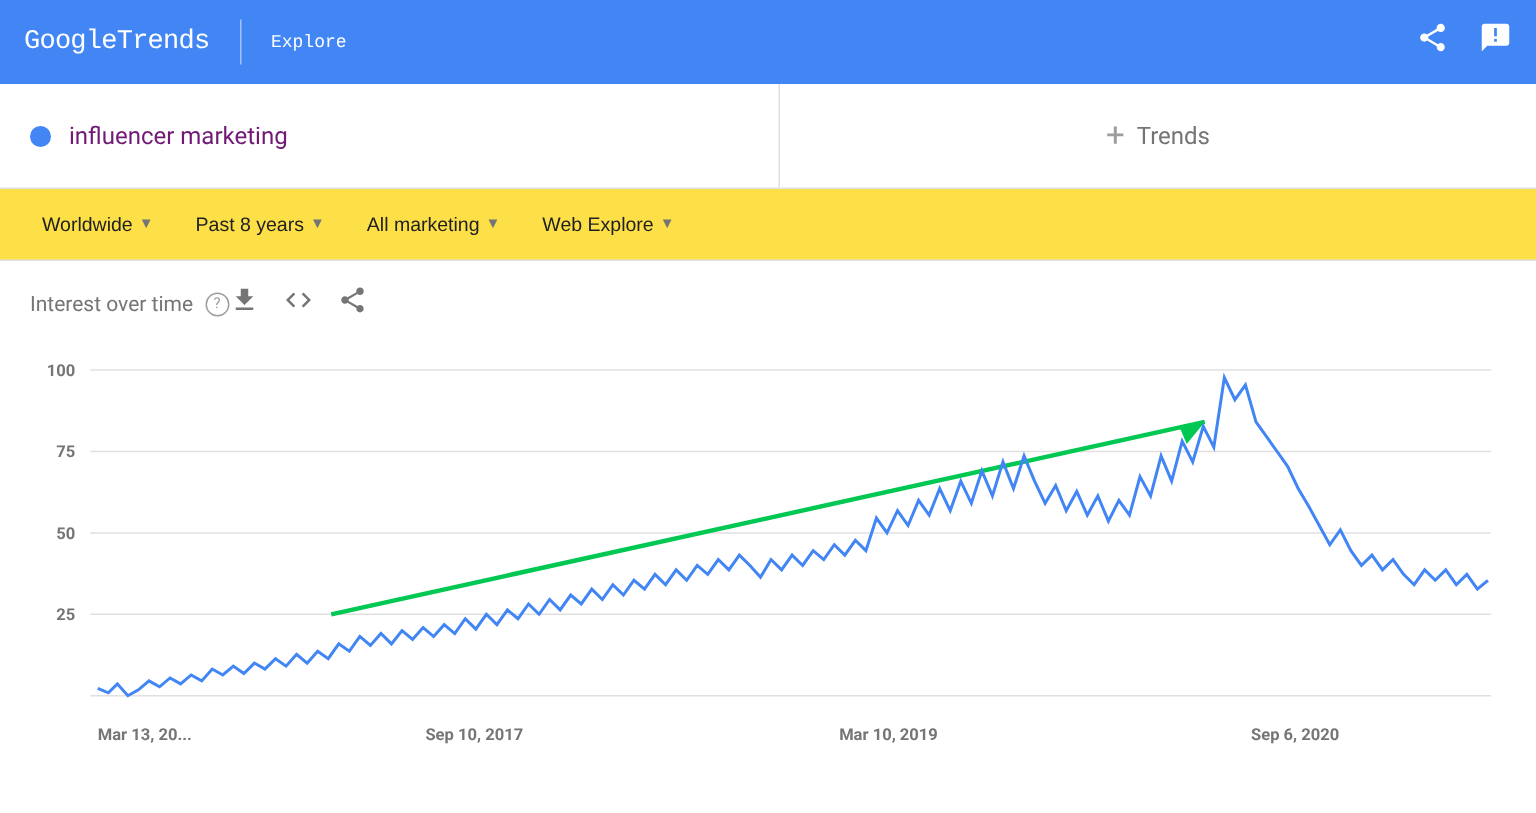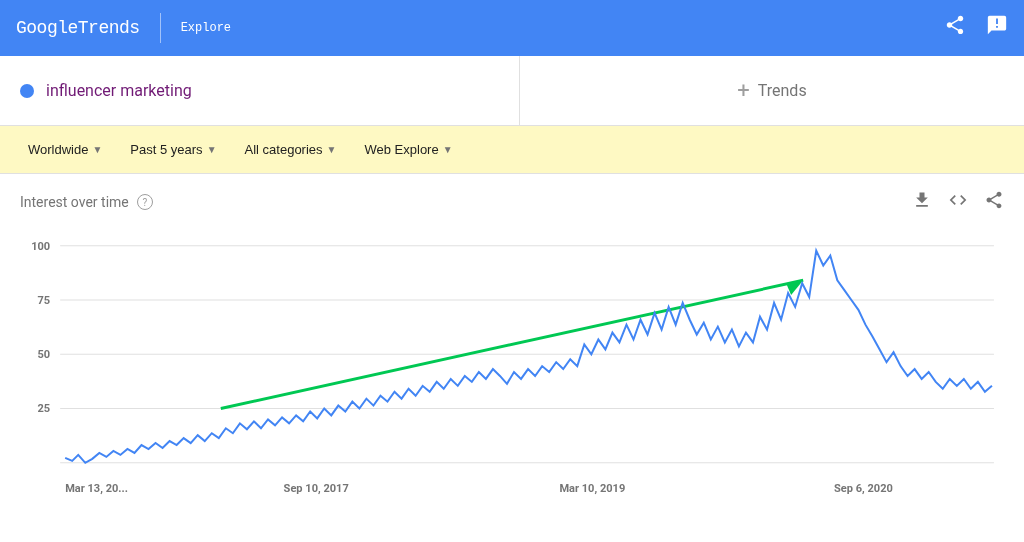--- a/index.html
+++ b/index.html
@@ -97,21 +97,21 @@
     }
 
     
     .filter-bar {
       height: 48px;
       display: flex;
       align-items: center;
       padding: 0 16px;
       gap: 4px;
       border-bottom: 1px solid #e0e0e0;
-      background: #fef9c3;
+      background: #fde047;
     }
     .filter-btn {
       display: flex;
       align-items: center;
       gap: 4px;
       padding: 6px 12px;
       border: none;
       background: none;
       cursor: pointer;
       font-size: 13px;
@@ -126,21 +126,20 @@
     
     .chart-section {
       background: #fff;
       padding: 16px 20px;
       height: calc(542px - 56px - 70px - 48px);
       position: relative;
     }
     .chart-header {
       display: flex;
       align-items: center;
-      justify-content: space-between;
       margin-bottom: 12px;
     }
     .chart-title-group {
       display: flex;
       align-items: center;
       gap: 8px;
     }
     .chart-title {
       font-size: 14px;
       color: #757575;
@@ -225,25 +224,25 @@
     <span>Trends</span>
   </div>
 </div>
 
 <div class="filter-bar">
   <button class="filter-btn">
     <span>Worldwide</span>
     <span class="filter-arrow">▼</span>
   </button>
   <button class="filter-btn">
-    <span>Past 5 years</span>
+    <span>Past 8 years</span>
     <span class="filter-arrow">▼</span>
   </button>
   <button class="filter-btn">
-    <span>All categories</span>
+    <span>All marketing</span>
     <span class="filter-arrow">▼</span>
   </button>
   <button class="filter-btn">
     <span>Web Explore</span>
     <span class="filter-arrow">▼</span>
   </button>
 </div>
 
 <div class="chart-section">
   <div class="chart-header">

